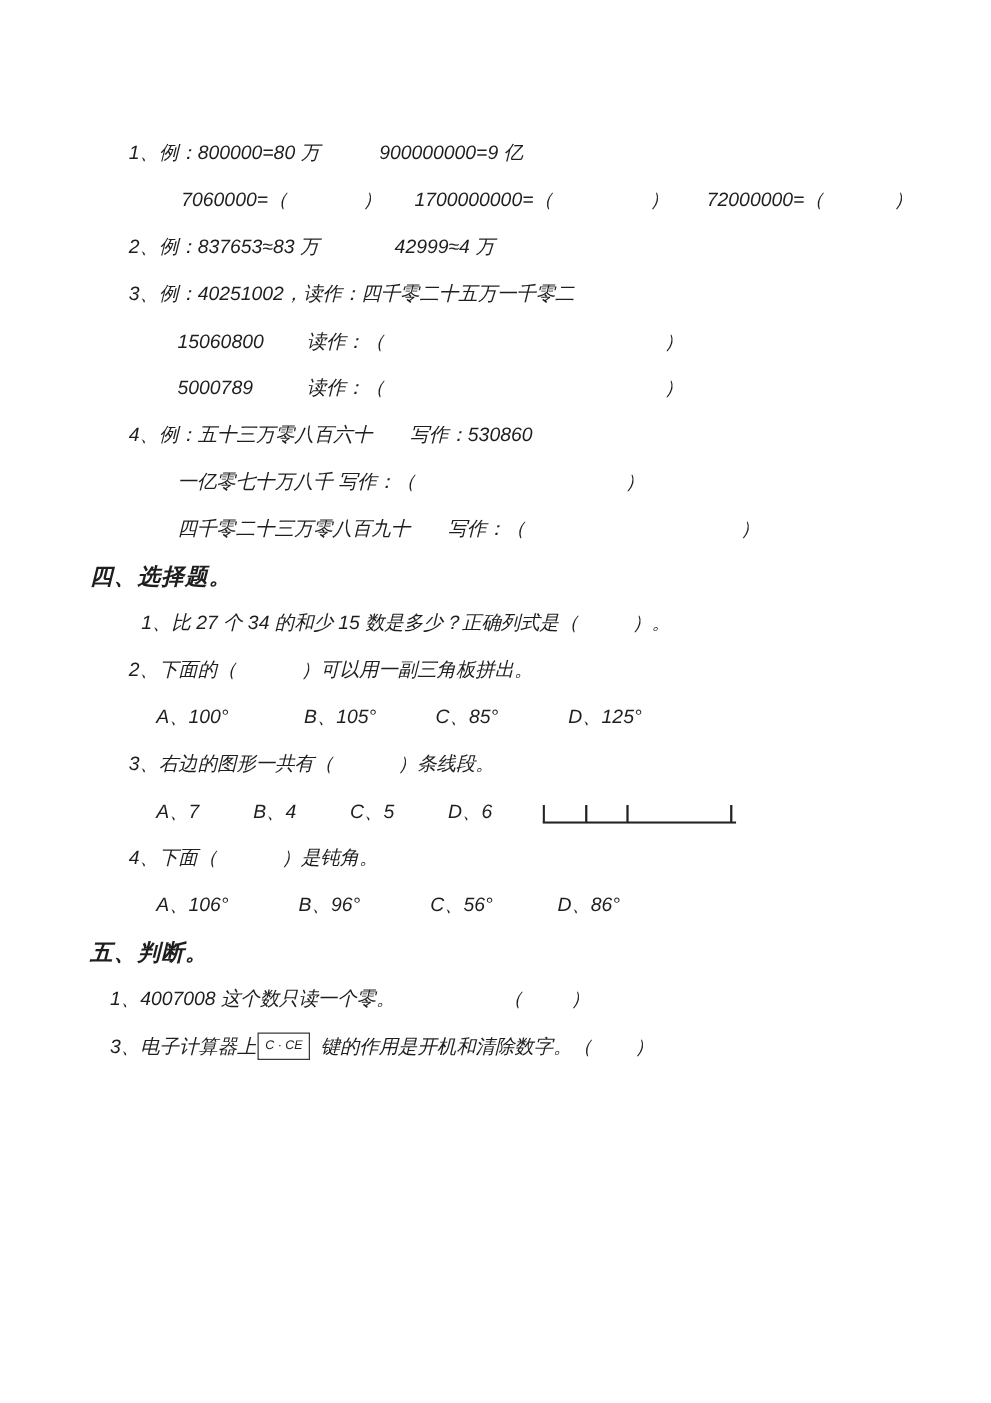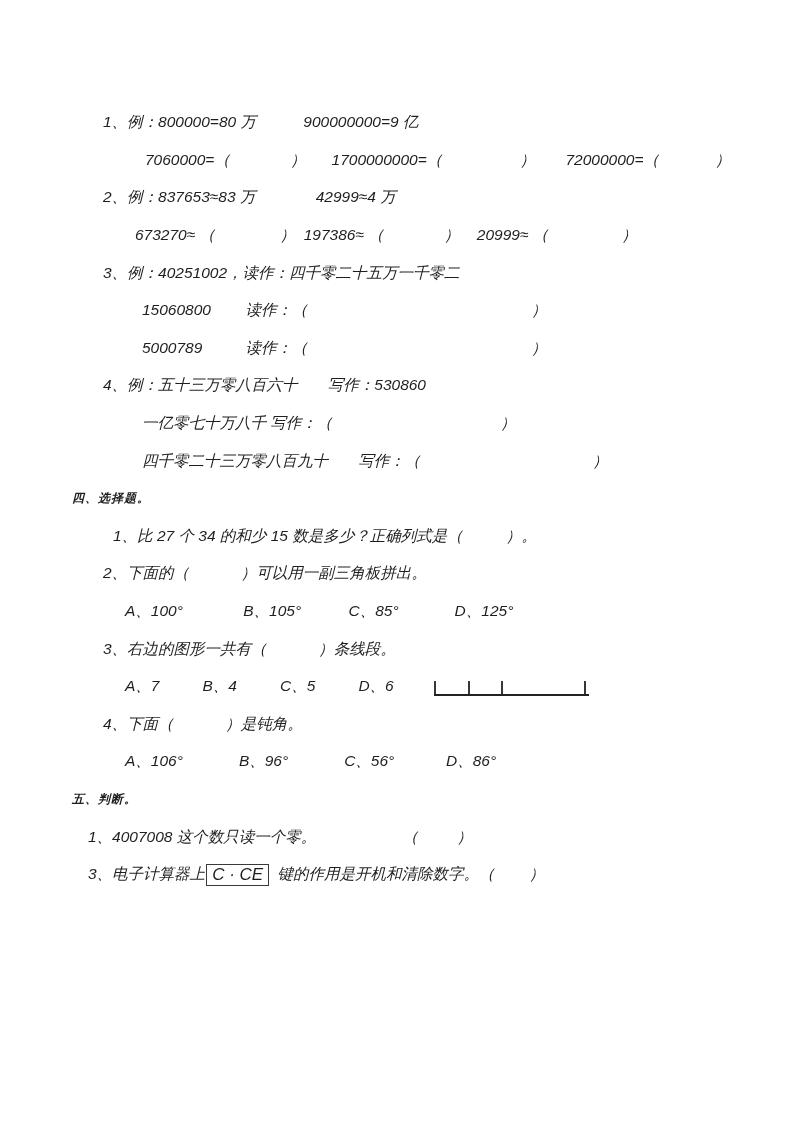--- a/index.html
+++ b/index.html
@@ -15,49 +15,48 @@
     color:#1e1e1e;
     overflow:hidden;
     font-style:italic;
   }
   .line{
     height:37.6px;
     display:flex;
     align-items:center;
     white-space:pre;
   }
-  .heading{font-weight:700;font-size:12px;letter-spacing:1px;}
+  .heading{font-weight:700;font-size:18px;letter-spacing:1px;}
   .p72{padding-left:72px}
   .p88{padding-left:88px}
   .p97{padding-left:97px}
   .p103{padding-left:103px}
   .p113{padding-left:113px}
   .p125{padding-left:125px}
   .p135{padding-left:135px}
   .p142{padding-left:142px}
   .p145{padding-left:145px}
   .key-box{
     display:inline-block;
     border:1.5px solid #3a3a3a;
     padding:0 5px;
     margin:0 4px 0 1px;
     line-height:20px;
-    font-size:17px;
+    font-size:10px;
   }
   .segment-figure{margin-left:40px;margin-top:2px;}
 </style>
 </head>
 <body>
 
 <div class="page">
 
   <div class="line p103">1、例：800000=80 万           900000000=9 亿</div>
   <div class="line p145">7060000=（              ）      1700000000=（                  ）       72000000=（             ）</div>
   <div class="line p103">2、例：837653≈83 万              42999≈4 万</div>
-  <div class="line p135">673270≈ （               ）  197386≈ （              ）    20999≈ （                 ）</div>
   <div class="line p103">3、例：40251002，读作：四千零二十五万一千零二</div>
   <div class="line p142">15060800        读作：（                                                    ）</div>
   <div class="line p142">5000789          读作：（                                                    ）</div>
   <div class="line p103">4、例：五十三万零八百六十       写作：530860</div>
   <div class="line p142">一亿零七十万八千 写作：（                                       ）</div>
   <div class="line p142">四千零二十三万零八百九十       写作：（                                        ）</div>
 
   <div class="line p72 heading">四、选择题。</div>
 
   <div class="line p113">1、比 27 个 34 的和少 15 数是多少？正确列式是（          ）。</div>

